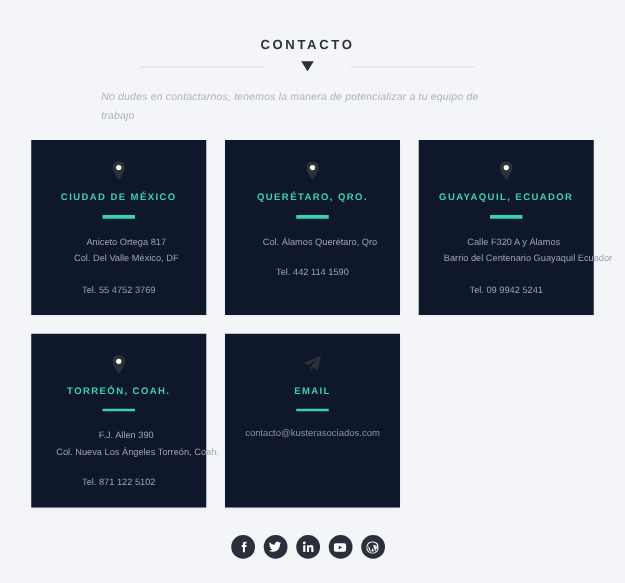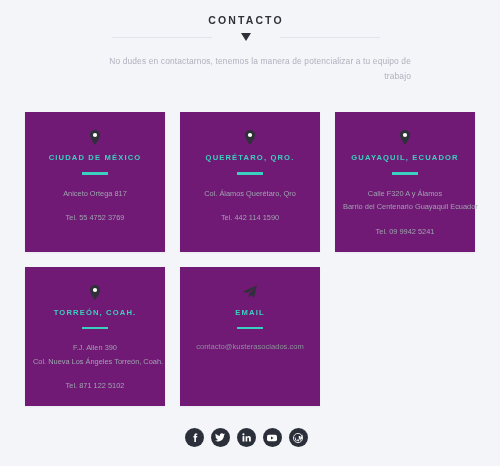--- a/index.html
+++ b/index.html
@@ -14,21 +14,21 @@
     background: #f4f5f9;
     font-family: "Liberation Sans", sans-serif;
     color: #9b9faa;
     -webkit-font-smoothing: antialiased;
   }
 
   .page {
     position: relative;
     width: 492px;
     height: 466px;
-    padding: 0;
+    padding: 16px;
   }
 
   
   .section-head {
     padding-top: 14px;
     text-align: center;
   }
 
   .section-title {
     font-size: 10.5px;
@@ -66,41 +66,42 @@
     border-right: 5px solid transparent;
     border-top: 8px solid #2e3138;
   }
 
   .section-sub {
     margin: 9px auto 0;
     width: 330px;
     font-size: 8.4px;
     line-height: 15px;
     color: #aeb2bd;
-    text-align: right;
+    text-align: left;
     letter-spacing: .15px;
+    font-style: italic;
   }
 
   
   .grid {
     position: absolute;
     left: 25px;
     top: 112px;
     width: 460px;
   }
 
   .row {
     display: flex;
     gap: 15px;
     margin-bottom: 15px;
   }
 
   .card {
     width: 140px;
-    background: #701a75;
+    background: #0f172a;
     padding: 16px 8px 14px;
     text-align: center;
     box-shadow: 0 1px 2px rgba(40,45,70,.05);
   }
 
   .card.tall   { min-height: 125px; }
   .card.email  { min-height: 103px; }
 
   .card-icon {
     height: 17px;
@@ -120,21 +121,21 @@
   }
 
   .card-divider {
     width: 26px;
     height: 2.5px;
     background: #3bd0bd;
     margin: 9px auto 12px;
   }
 
   .card-lines { font-size: 7.4px; line-height: 13.5px; color: #9fa3ae; }
-  .card-lines .ln { white-space: nowrap; }
+  .card-lines .ln { white-space: nowrap; margin-left: 12px; }
   .card-phone { font-size: 7.4px; line-height: 13px; color: #9fa3ae; margin-top: 11px; }
   .card-email-addr { font-size: 7.6px; color: #8c909b; line-height: 12px; }
 
   .spacer-card { width: 140px; }
 
   
   .social {
     position: absolute;
     left: 0;
     right: 0;
@@ -179,20 +180,21 @@
         <div class="card-icon">
           <svg width="10" height="15" viewBox="0 0 10 15">
               <path d="M5 0C2.24 0 0 2.24 0 5c0 3.6 5 10 5 10s5-6.4 5-10c0-2.76-2.24-5-5-5z" fill="#2e3138"></path>
               <circle cx="5" cy="5" r="2.1" fill="#ffffff"></circle>
             </svg>
         </div>
         <div class="card-title">CIUDAD DE MÉXICO</div>
         <div class="card-divider"></div>
         <div class="card-lines">
           <div class="ln">Aniceto Ortega 817</div>
+          <div class="ln">Col. Del Valle México, DF</div>
         </div>
         <div class="card-phone">Tel. 55 4752 3769</div>
       </div>
 
       <div class="card tall">
         <div class="card-icon">
           <svg width="10" height="15" viewBox="0 0 10 15">
               <path d="M5 0C2.24 0 0 2.24 0 5c0 3.6 5 10 5 10s5-6.4 5-10c0-2.76-2.24-5-5-5z" fill="#2e3138"></path>
               <circle cx="5" cy="5" r="2.1" fill="#ffffff"></circle>
             </svg>

